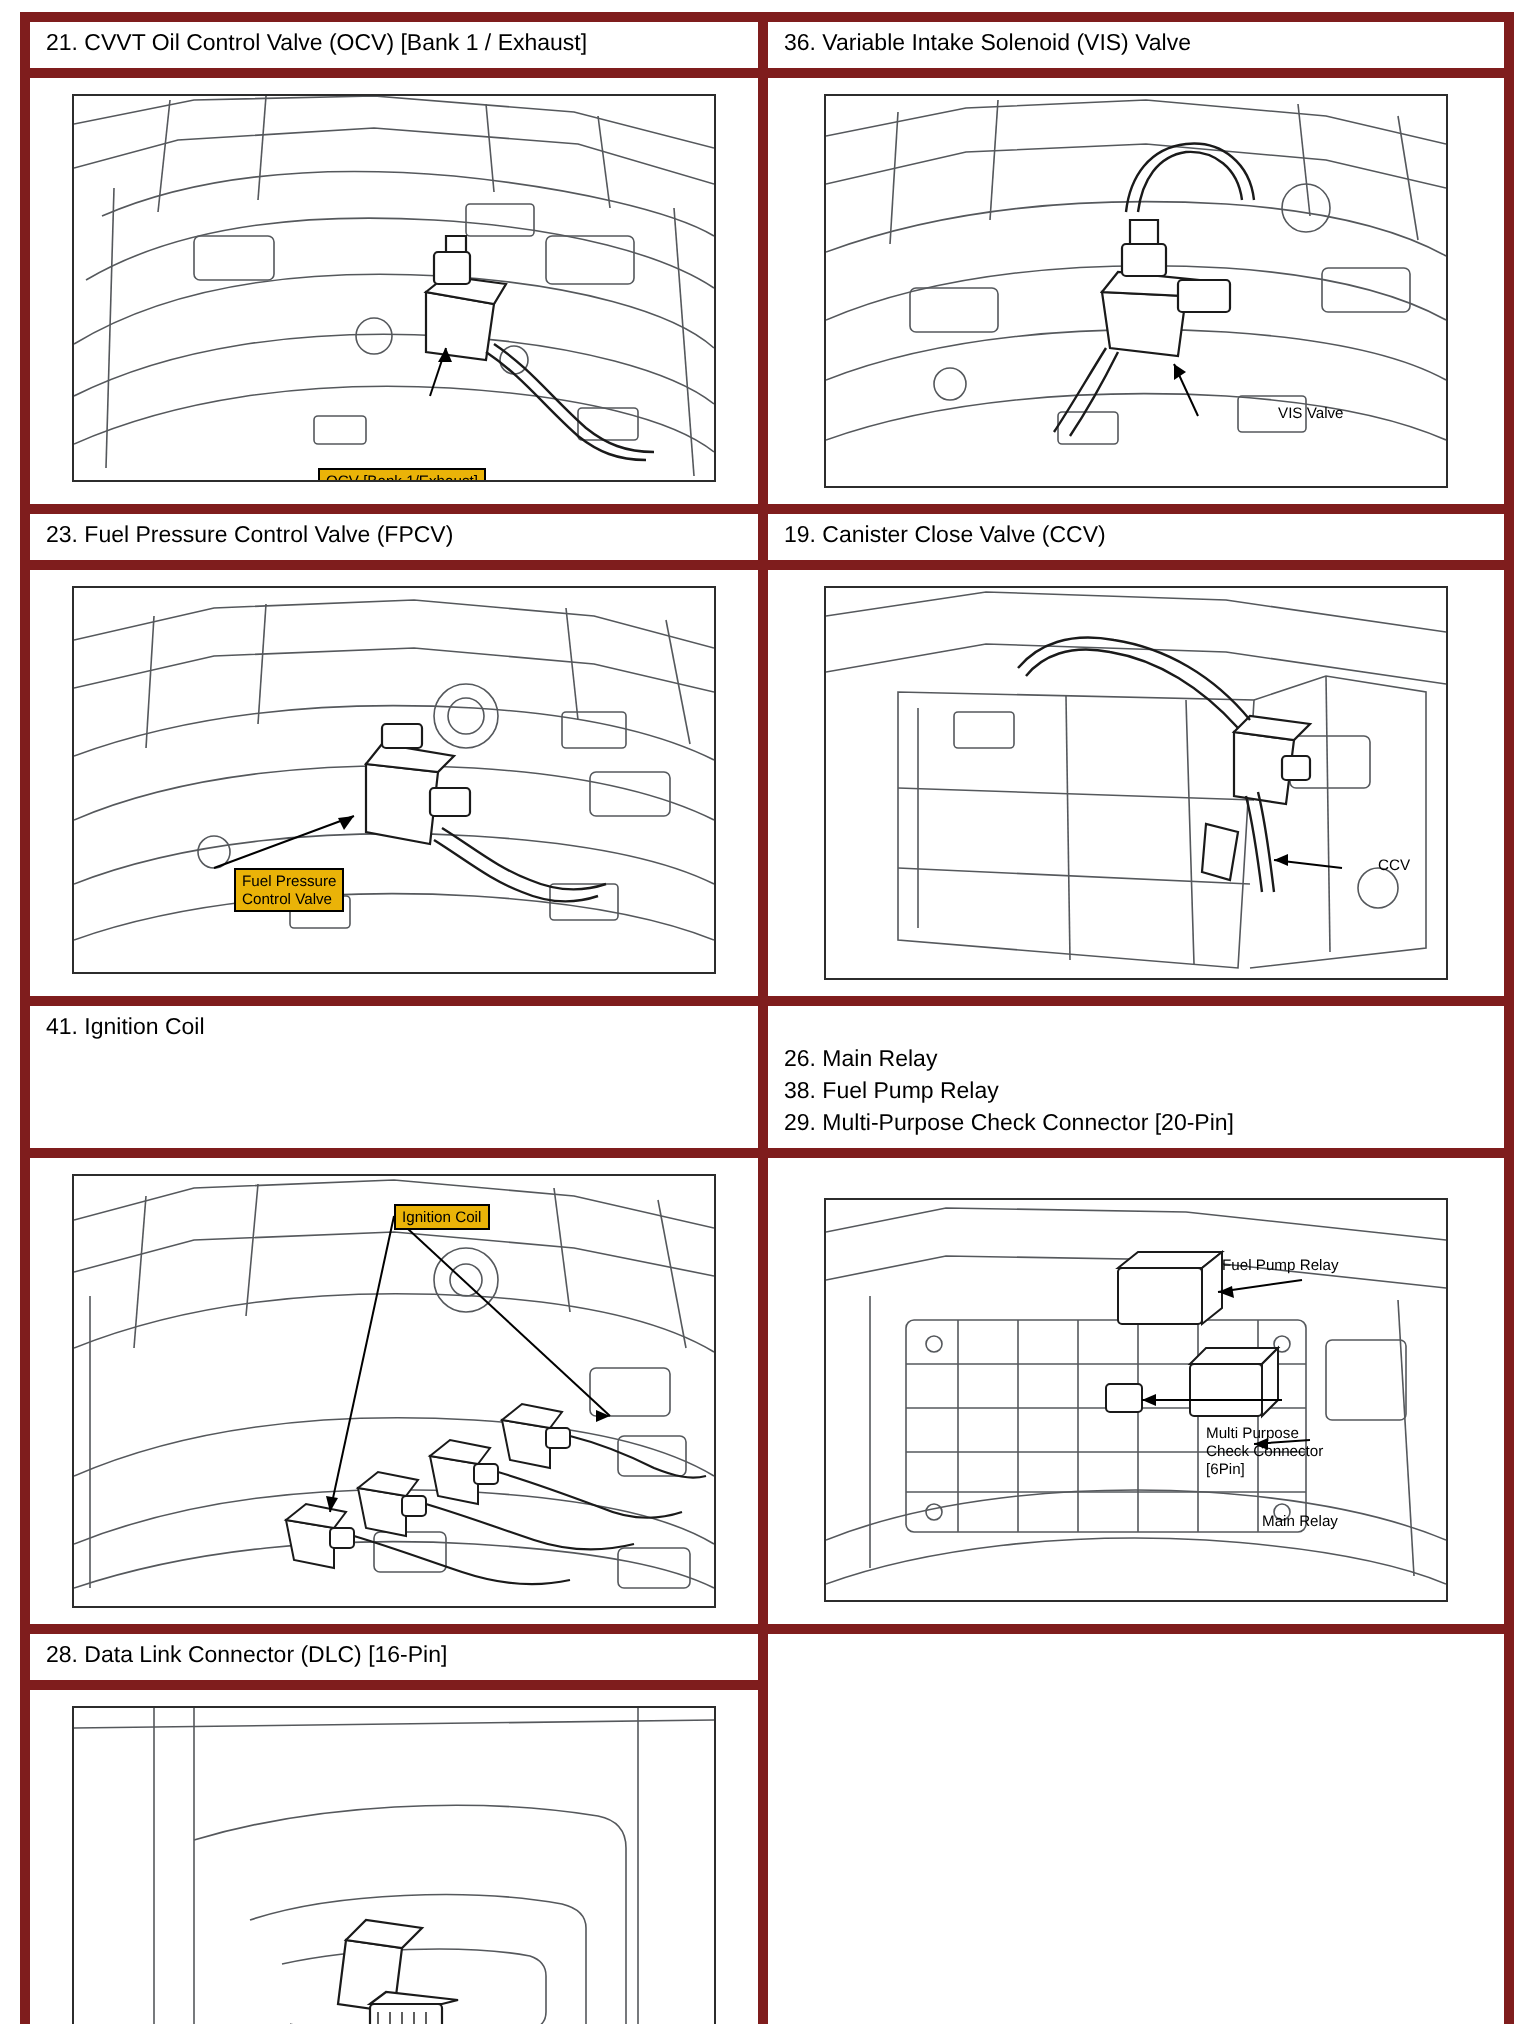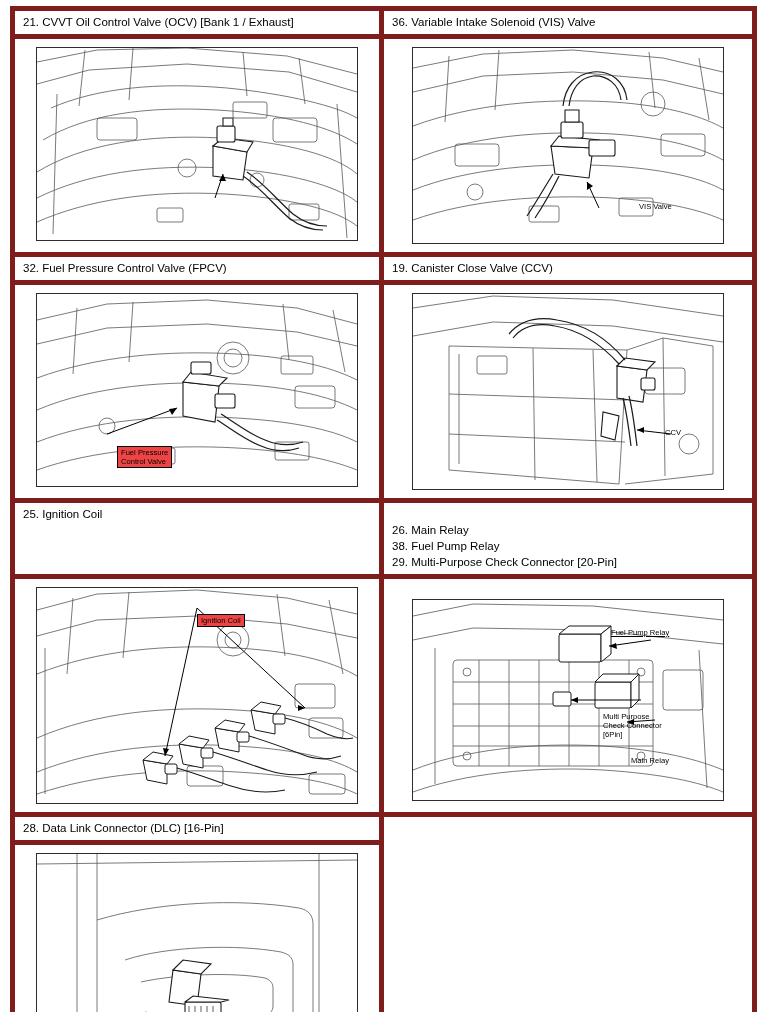--- a/index.html
+++ b/index.html
@@ -58,22 +58,21 @@
     position: absolute;
     font-size: 7.6px;
     line-height: 9px;
     color: #000000;
     white-space: pre-line;
     font-family: "Liberation Sans", sans-serif;
   }
   .callout.boxed {
     border: 1px solid #000000;
     padding: 1px 3px;
-    background: #ef4444;
-    margin-top: 12px;
+    background: #eab308;
   }
   .callout.plain {
     background: transparent;
   }
   .empty-cell { height: 100%; }
   .label-list {
     padding: 4px 6px 4px 8px;
     font-size: 11.5px;
     line-height: 16px;
     margin-top: 15px;
@@ -183,21 +182,21 @@
                 <path d="M174 134 l0 8 l6 -4 z" fill="#000000" stroke="none"></path>
               </g>
             </svg>
             <div class="callout plain" style="left:186px; top:154px;margin-left:40px;">VIS Valve</div>
           </div>
         </td>
       </tr>
 
       <tr>
         <td>
-          <div class="cell-head">32. Fuel Pressure Control Valve (FPCV)</div>
+          <div class="cell-head">23. Fuel Pressure Control Valve (FPCV)</div>
         </td>
         <td>
           <div class="cell-head">19. Canister Close Valve (CCV)</div>
         </td>
       </tr>
 
       <tr>
         <td class="img-cell">
           <div class="figure fig-w320">
             <svg viewBox="0 0 320 192" xmlns="http://www.w3.org/2000/svg">
@@ -267,28 +266,28 @@
                 <path d="M206 70 C188 50 166 36 142 32 C122 28 108 34 100 44"></path>
                 <path d="M212 66 C194 44 170 30 144 26 C122 22 106 28 96 40"></path>
                 <path d="M210 104 C214 120 216 136 218 152"></path>
                 <path d="M216 102 C220 118 222 136 224 152"></path>
               </g>
               <g fill="none" stroke="#000000" stroke-width="1">
                 <path d="M258 140 L224 136"></path>
                 <path d="M224 136 l7 -3 l0 6 z" fill="#000000" stroke="none"></path>
               </g>
             </svg>
-            <div class="callout plain" style="left:252px; top:134px;">CCV</div>
-          </div>
-        </td>
-      </tr>
-
-      <tr>
-        <td>
-          <div class="cell-head">25. Ignition Coil</div>
+            <div class="callout plain" style="left:276px; top:134px;">CCV</div>
+          </div>
+        </td>
+      </tr>
+
+      <tr>
+        <td>
+          <div class="cell-head">41. Ignition Coil</div>
         </td>
         <td rowspan="1">
           <div class="label-list">
             <div>26. Main Relay</div>
             <div>38. Fuel Pump Relay</div>
             <div>29. Multi-Purpose Check Connector [20-Pin]</div>
           </div>
         </td>
       </tr>
 
@@ -391,21 +390,21 @@
               </g>
               <g fill="none" stroke="#000000" stroke-width="1">
                 <path d="M196 46 L238 40"></path>
                 <path d="M196 46 l7 -3 l1 6 z" fill="#000000" stroke="none"></path>
                 <path d="M158 100 L228 100"></path>
                 <path d="M158 100 l7 -3 l0 6 z" fill="#000000" stroke="none"></path>
                 <path d="M214 122 L242 120"></path>
                 <path d="M214 122 l7 -3 l0 6 z" fill="#000000" stroke="none"></path>
               </g>
             </svg>
-            <div class="callout plain" style="left:198px; top:28px;text-decoration:underline;">Fuel Pump Relay</div>
+            <div class="callout plain" style="left:198px; top:28px;">Fuel Pump Relay</div>
             <div class="callout plain" style="left:190px; top:68px;margin-top:44px;">Multi Purpose
 Check Connector
 [6Pin]</div>
             <div class="callout plain" style="left:218px; top:112px;margin-top:44px;">Main Relay</div>
           </div>
         </td>
       </tr>
 
       <tr>
         <td>

